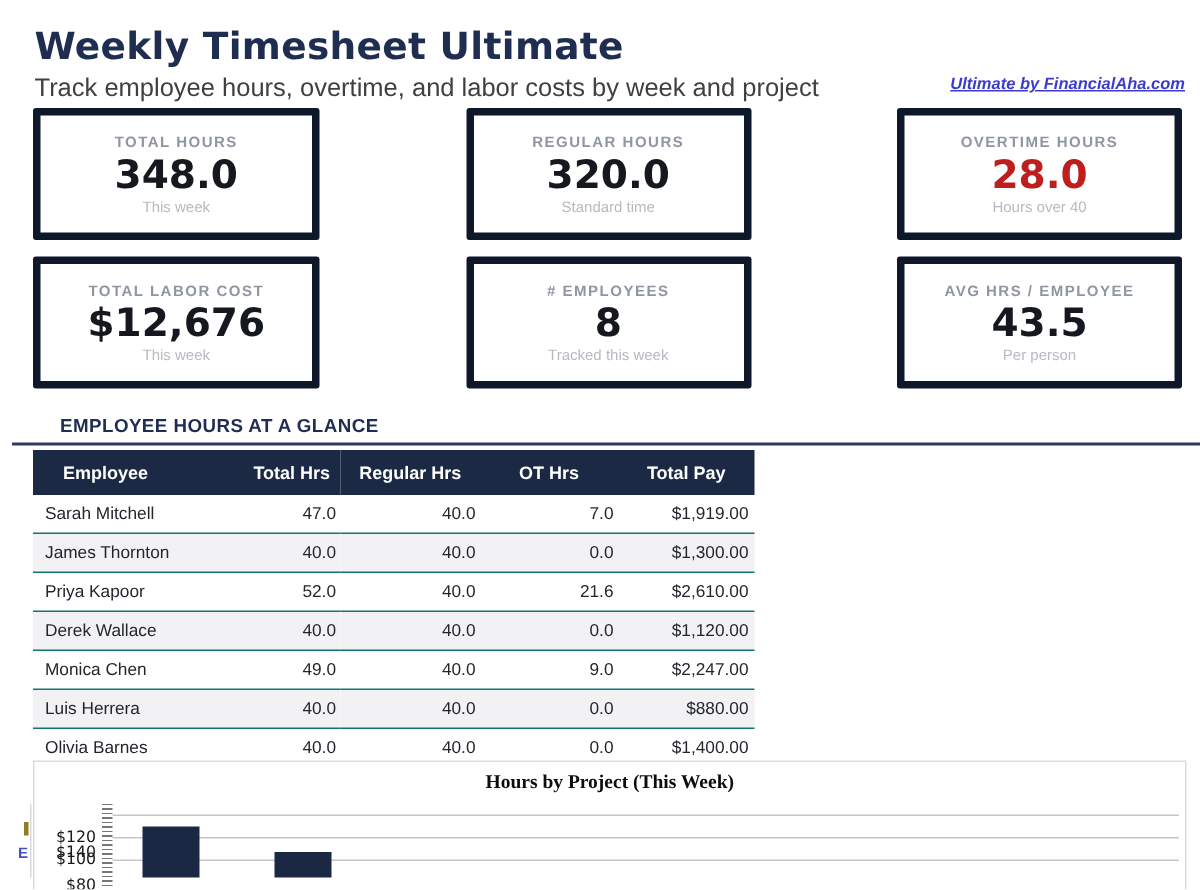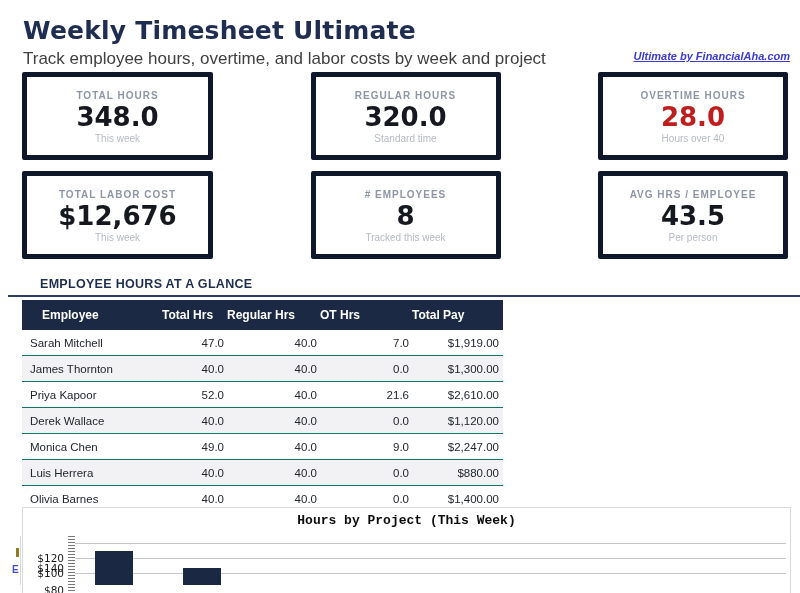--- a/index.html
+++ b/index.html
@@ -41,38 +41,38 @@
     position:absolute;left:8px;top:295px;width:792px;height:2px;background:#2c3c64;
   }
   
   .hours-table{
     position:absolute;left:22px;top:300px;width:481px;border-collapse:collapse;table-layout:fixed;
   }
   .hours-table col.c0{width:140px}.hours-table col.c1{width:65px}
   .hours-table col.c2{width:93px}.hours-table col.c3{width:92px}.hours-table col.c4{width:91px}
   .hours-table th{
     background:#1b2945;color:#ffffff;font-size:12px;font-weight:700;height:30px;
-    text-align:left;padding:0;
+    text-align:center;padding:0;
   }
   .hours-table th.name{text-align:left;padding-left:20px;}
   .hours-table td{
     height:25px;font-size:11.5px;color:#22262d;padding:0 3px 0 0;text-align:right;
     border-bottom:1px solid #0f766e;white-space:nowrap;
   }
   .hours-table td.name{text-align:left;padding-left:8px;}
   .hours-table td.pay{padding-right:4px;}
   .hours-table tbody tr:nth-child(even){background:#f2f2f4;}
   
   .chart-panel{
     position:absolute;left:22px;top:507px;width:769px;height:92px;
     background:#fff;border:1px solid #d8dbe0;box-sizing:border-box;
   }
   .chart-title{
     position:absolute;left:22px;top:513px;width:769px;text-align:center;
-    font-family:Liberation Mono, monospace;font-size:13px;font-weight:700;color:#0d0d0d;
+    font-family:Liberation Serif, serif;font-size:13px;font-weight:700;color:#0d0d0d;
   }
   .ytick{
     position:absolute;left:28px;width:36px;text-align:right;
     font-family:"DejaVu Sans",sans-serif;font-size:10.5px;color:#1a1a1a;
   }
   .ytick.y0{top:562px}.ytick.y1{top:552px}.ytick.y2{top:567px}.ytick.y3{top:584px}
   .yaxis-ticks{
     position:absolute;left:68px;top:536px;width:7px;height:56px;
     background:repeating-linear-gradient(to bottom,#777 0 1px,transparent 1px 3px);
   }

